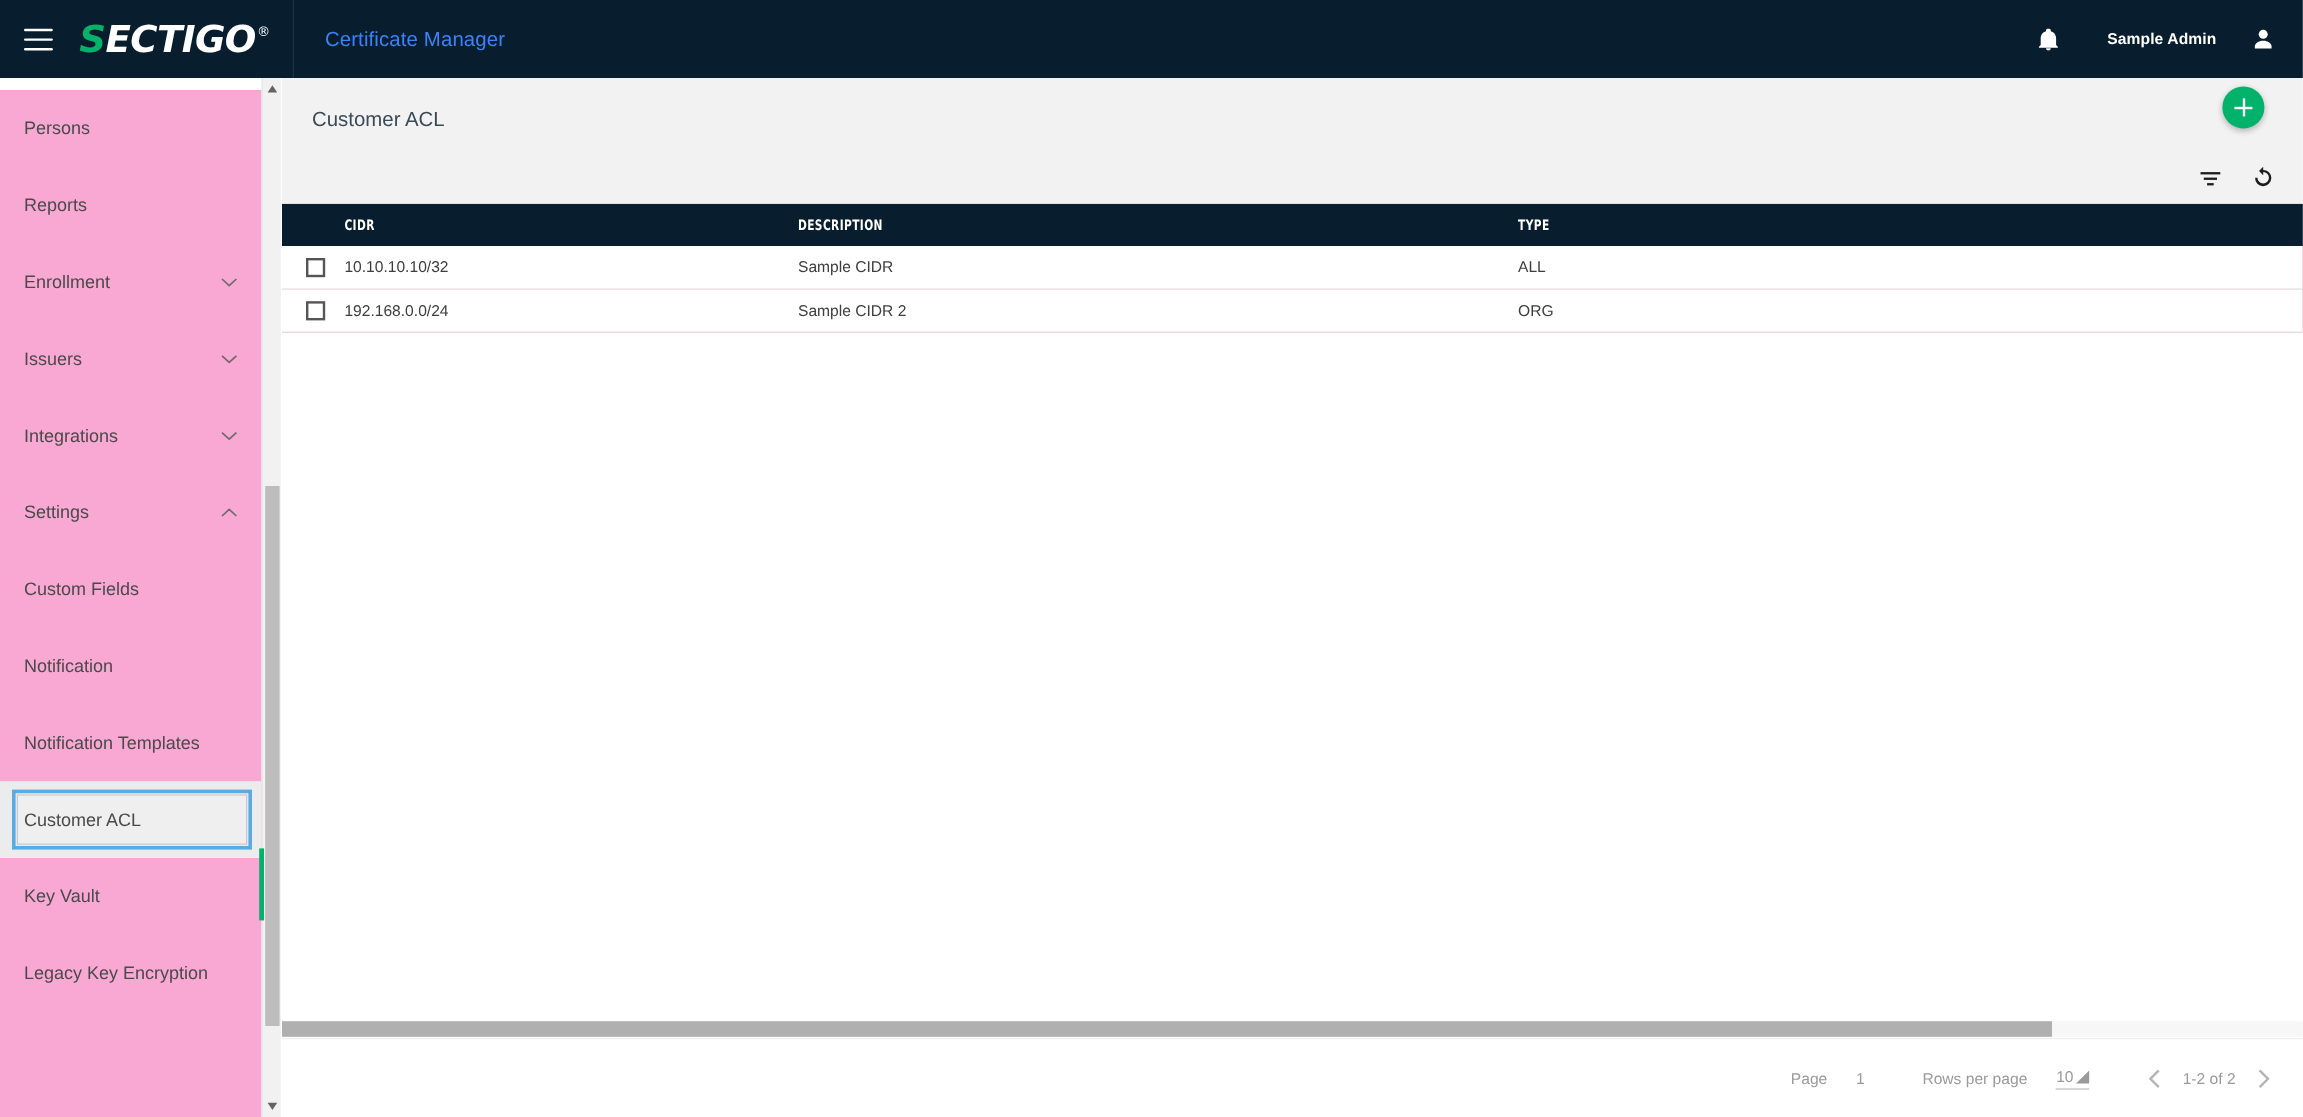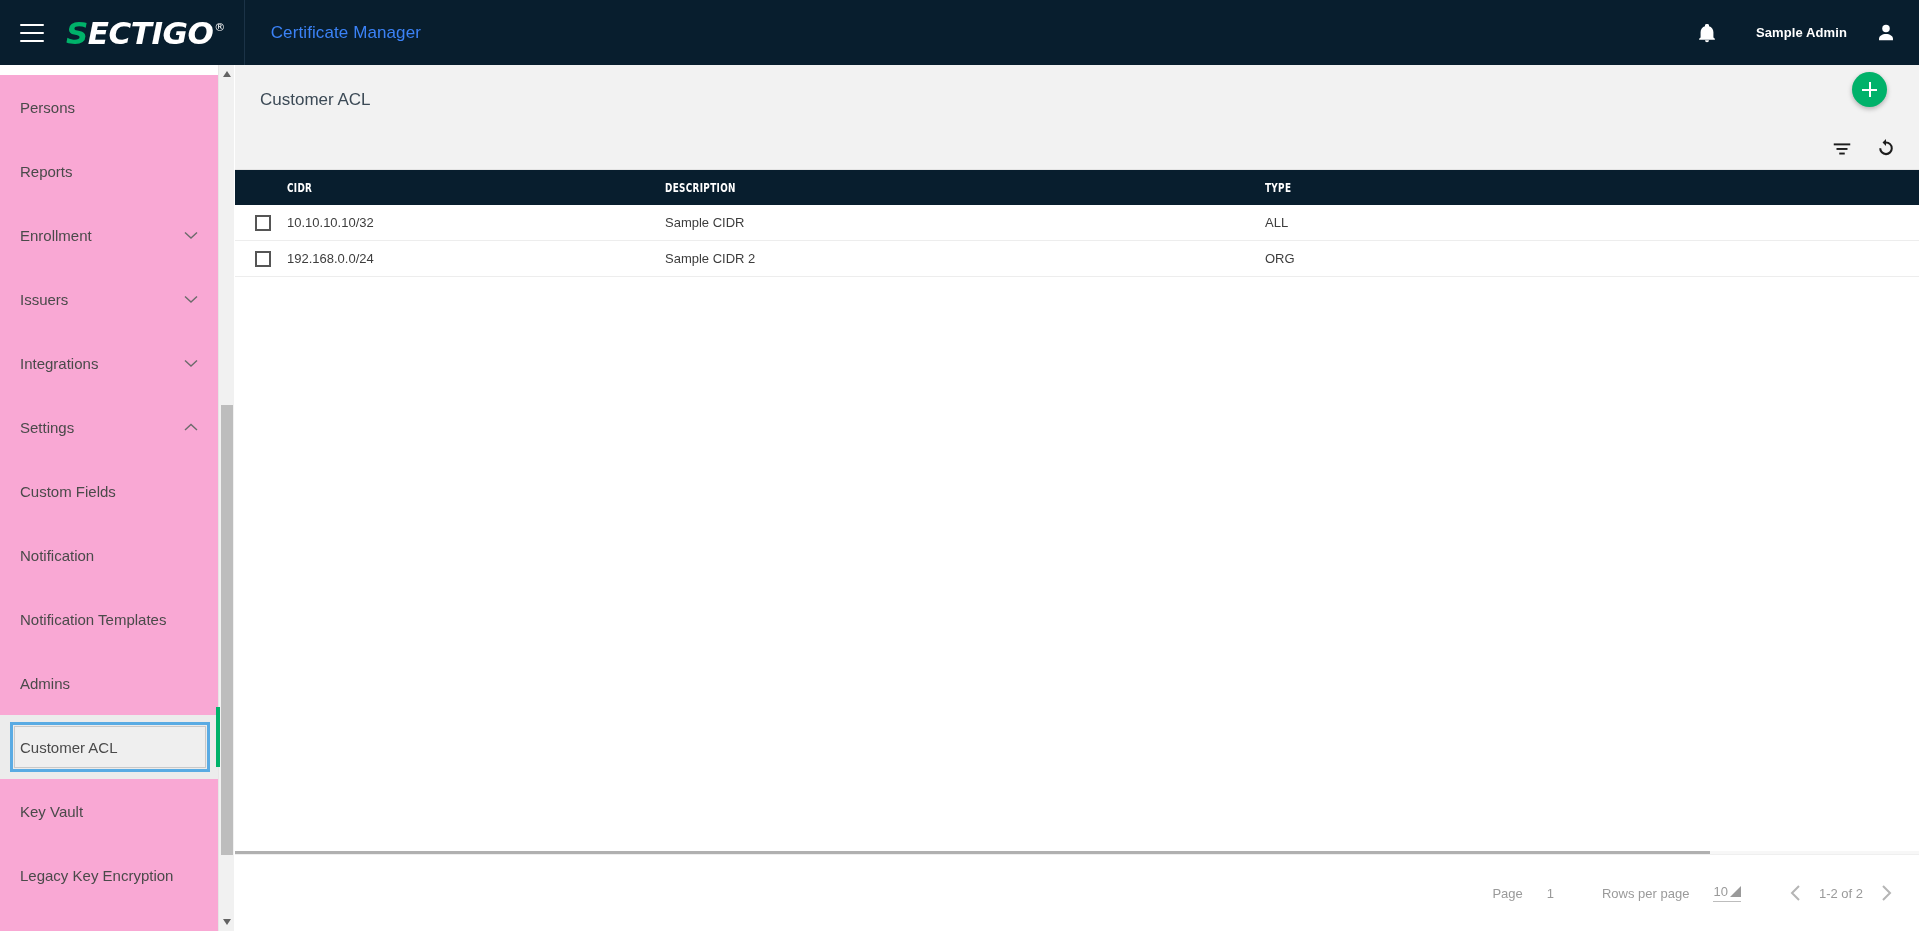--- a/index.html
+++ b/index.html
@@ -168,21 +168,21 @@
     height: 13px; background: #f7f7f7;
   }
   .hscroll-thumb {
     position: absolute; left: 0; top: 786px; height: 13px;
     width: 1475px; background: #b0b0b0;
   }
 
   
   .footer {
     position: absolute; left: 0; bottom: 0;
-    width: 1684px; height: 77px; background: #ffffff;
+    width: 1684px; height: 66px; background: #ffffff;
     border-top: 1px solid #efefef;
     display: flex; align-items: center; justify-content: flex-end;
     padding-right: 22px;
     color: #9a9a9a; font-size: 13px;
   }
   .f-label { margin-right: 24px; }
   .f-pagenum { margin-right: 48px; color: #9a9a9a; }
   .f-rpp-label { margin-right: 24px; }
   .f-rpp {
     display: flex; align-items: center; gap: 2px;
@@ -256,23 +256,20 @@
         </svg>
       </div>
       <div class="nav-item sub">
         <span class="nav-label">Custom Fields</span>
       </div>
       <div class="nav-item sub">
         <span class="nav-label">Notification</span>
       </div>
       <div class="nav-item sub">
         <span class="nav-label">Notification Templates</span>
-      </div>
-      <div class="nav-item sub">
-        <span class="nav-label">Admins</span>
       </div>
       <div class="nav-item sub selected">
         <div class="sel-box"></div>
         <div class="sel-box-inner"></div>
         <span class="nav-label">Customer ACL</span>
       </div>
       <div class="nav-item sub">
         <span class="nav-label">Key Vault</span>
       </div>
       <div class="nav-item sub">

